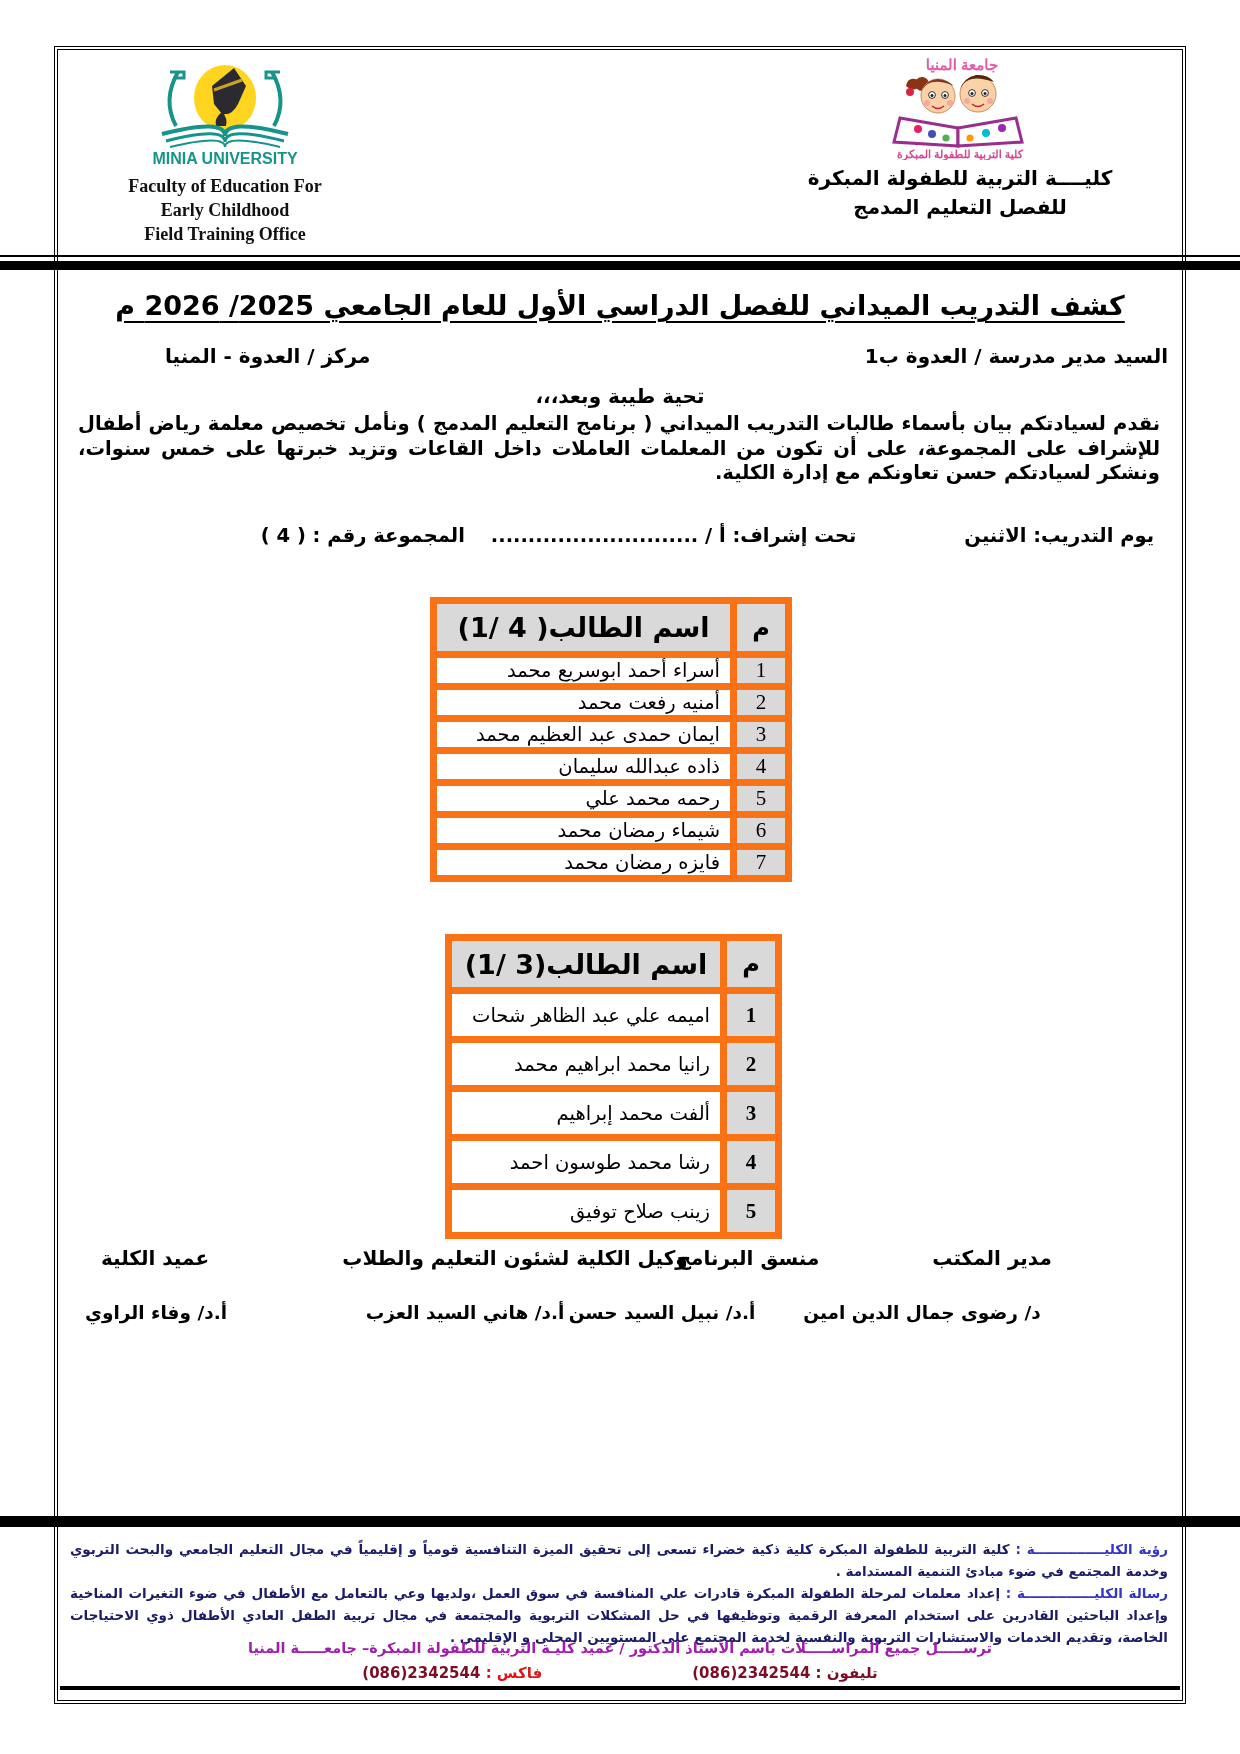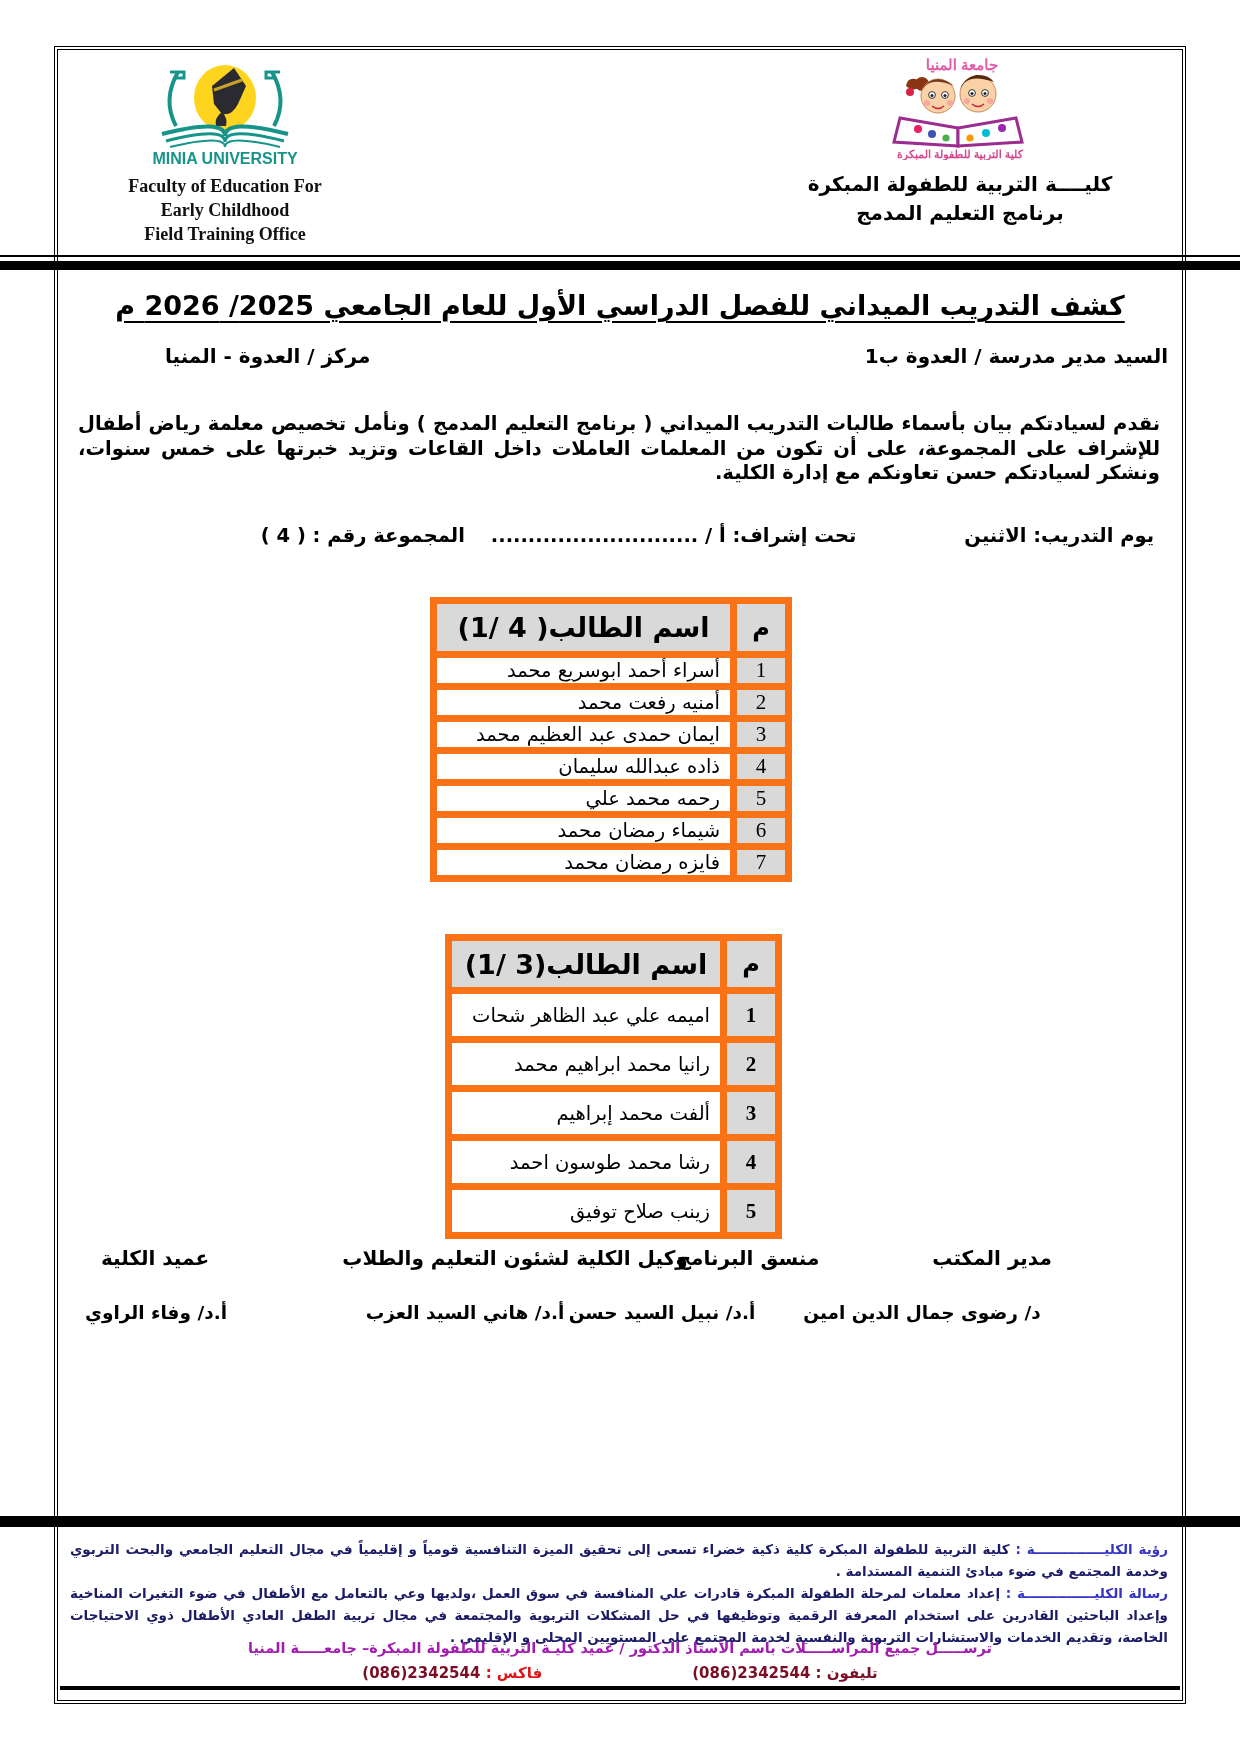--- a/index.html
+++ b/index.html
@@ -15,21 +15,21 @@
   .rule { position:absolute; left:0; width:1240px; background:#000; z-index:5; }
   .rule.top-thin   { top:255px; height:2px; }
   .rule.top-thick  { top:261px; height:9px; }
   .rule.bottom-bar { top:1516px; height:11px; }
   .frame-bottom-accent { position:absolute; left:60px; width:1120px; top:1686px; height:4px; background:#000; z-index:5; }
 
   
   .header-left  { position:absolute; left:90px;  top:60px;  width:270px; text-align:center; }
   .header-right { position:absolute; left:790px; top:54px;  width:340px; text-align:center; }
   .en-lines { margin-top:2px; font-family:"Liberation Serif", serif; font-weight:bold; font-size:18px; line-height:24px; color:#111; }
-  .ar-head  { margin-top:6px; font-weight:bold; font-size:20px; line-height:29px; direction:rtl; }
+  .ar-head  { margin-top:0; font-weight:bold; font-size:20px; line-height:29px; direction:rtl; }
 
   
   .title { position:absolute; top:290px; left:0; right:0; text-align:center; direction:rtl;
            font-weight:bold; font-size:27px; }
   .title span { text-decoration:underline; text-decoration-thickness:2px; text-underline-offset:6px; }
   .to-line { position:absolute; top:344px; left:70px; right:72px; direction:rtl;
              display:flex; justify-content:space-between; font-weight:bold; font-size:20px;
              padding-left:95px; box-sizing:border-box; }
   .greeting { position:absolute; top:384px; left:0; right:0; text-align:center;
               direction:rtl; font-weight:bold; font-size:20px; }
@@ -137,34 +137,35 @@
       <circle cx="48" cy="75" r="4" fill="#e91e63"></circle>
         <circle cx="62" cy="80" r="4" fill="#3f51b5"></circle>
       <circle cx="76" cy="84" r="3.6" fill="#4caf50"></circle>
         <circle cx="100" cy="84" r="3.6" fill="#ff9800"></circle>
       <circle cx="116" cy="79" r="4" fill="#00bcd4"></circle>
         <circle cx="132" cy="74" r="4" fill="#9c27b0"></circle>
       <text x="90" y="104" text-anchor="middle" font-size="11" font-weight="bold" fill="#d4488e">كلية التربية للطفولة المبكرة</text>
     </svg>
     <div class="ar-head">
       <div>كليــــة التربية للطفولة المبكرة</div>
-      <div>برنامج التعليم المدمج</div>
+      <div>للفصل التعليم المدمج</div>
     </div>
   </div>
 
   <div class="rule top-thin"></div>
   <div class="rule top-thick"></div>
 
   <div class="title"><span>كشف التدريب الميداني للفصل الدراسي الأول للعام الجامعي 2025/ 2026 م</span></div>
 
   <div class="to-line">
     <span>السيد مدير مدرسة  /  العدوة ب1</span>
     <span>مركز /  العدوة - المنيا</span>
   </div>
 
+  <div class="greeting">تحية طيبة وبعد،،،</div>
 
   <div class="body-par">نقدم لسيادتكم بيان بأسماء طالبات التدريب الميداني ( برنامج التعليم المدمج ) ونأمل تخصيص معلمة رياض أطفال للإشراف على المجموعة، على أن تكون من المعلمات العاملات داخل القاعات وتزيد خبرتها على خمس سنوات، ونشكر لسيادتكم حسن تعاونكم مع إدارة الكلية.</div>
 
   <div class="training">
     <span class="g1">يوم التدريب:  الاثنين</span>
     <span class="g2">تحت إشراف: أ / ............................</span>
     <span class="g3">المجموعة رقم :   ( 4 )</span>
   </div>
 
   <div class="t1">

